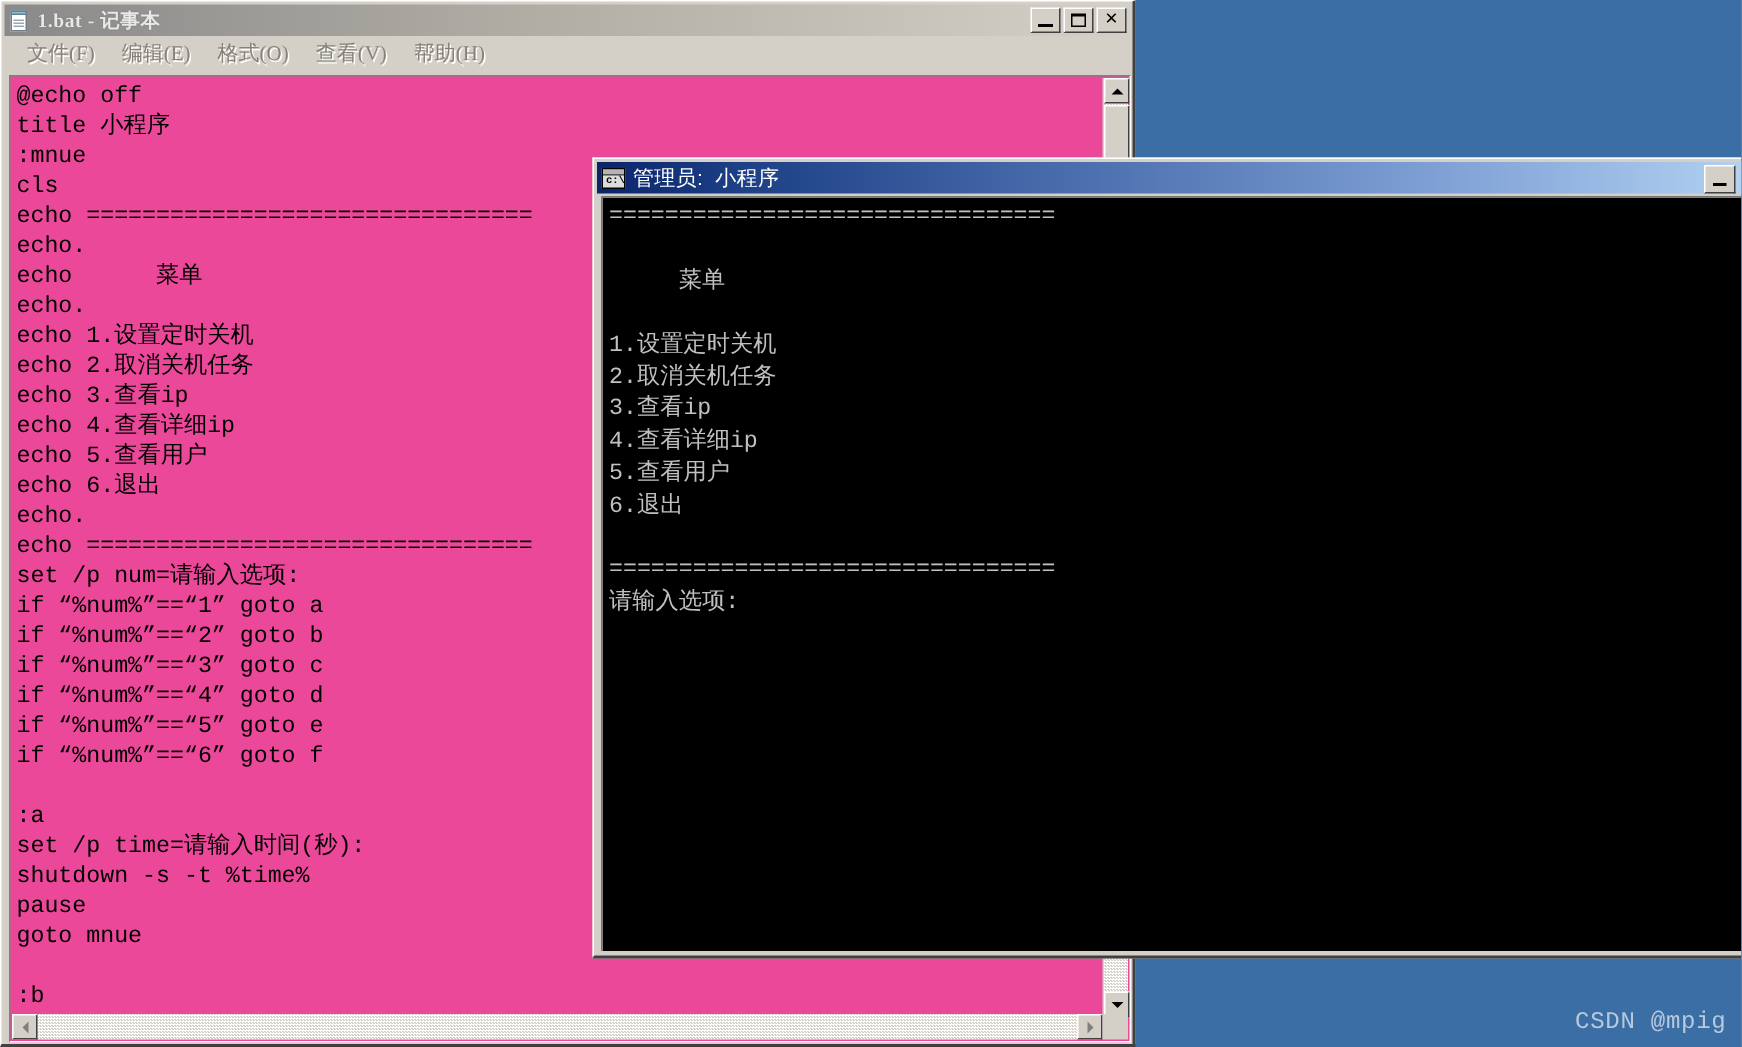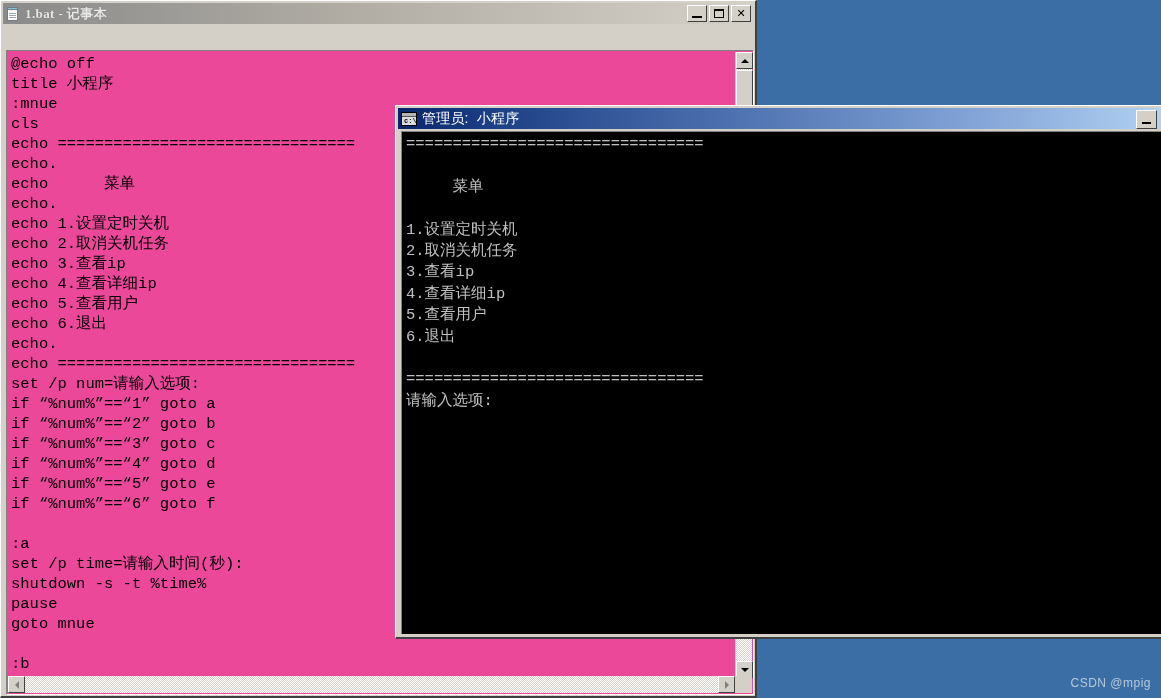--- a/index.html
+++ b/index.html
@@ -290,22 +290,22 @@
   }
   #cn-minbtn .minglyph {
     position: absolute; bottom: 4px; left: 5px;
     width: 9px; height: 2px; background: #000;
   }
 
   
   #watermark {
     position: absolute;
     right: 10px; bottom: 8px;
-    font-family: Liberation Sans, sans-serif;
-    font-size: 12px;
+    font-family: Liberation Mono, monospace;
+    font-size: 16px;
     color: #cdd9e6;
     opacity: 0.85;
     letter-spacing: 0.5px;
     margin-top: 32px;
   }
 </style>
 </head>
 <body>
 
 <div id="screen">
@@ -325,20 +325,27 @@
         <span class="np-btn">
             <span class="minglyph"></span>
           </span>
         <span class="np-btn">
             <span class="maxglyph"></span>
           </span>
         <span class="np-btn">✕</span>
       </span>
     </div>
 
+    <div id="np-menubar">
+      <span class="np-menuitem">文件(F)</span>
+      <span class="np-menuitem">编辑(E)</span>
+      <span class="np-menuitem">格式(O)</span>
+      <span class="np-menuitem">查看(V)</span>
+      <span class="np-menuitem">帮助(H)</span>
+    </div>
 
     <div id="np-client">
       <div id="np-text">@echo off
 title 小程序
 :mnue
 cls
 echo ================================
 echo.
 echo      菜单
 echo.

